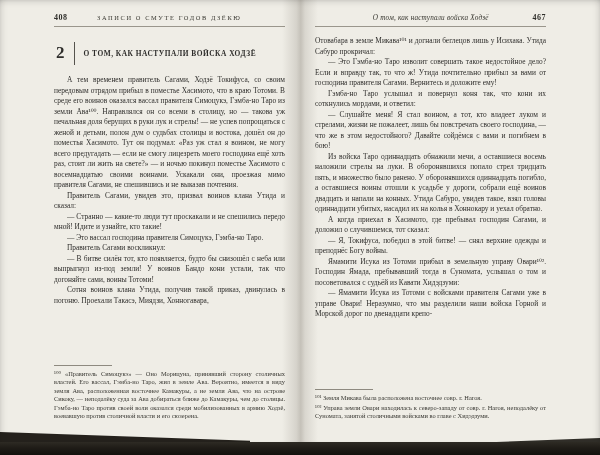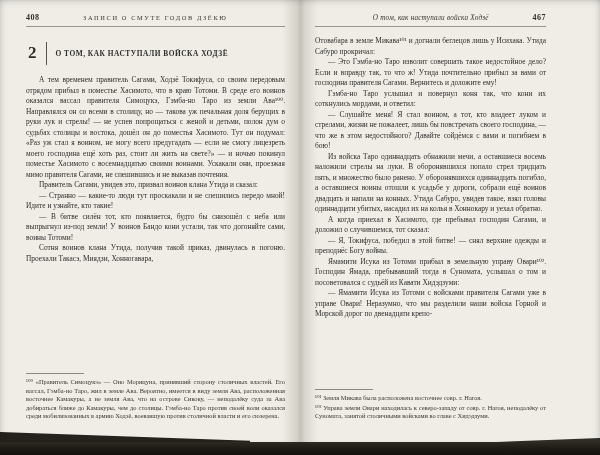--- a/index.html
+++ b/index.html
@@ -38,21 +38,21 @@
   }
 
   .page {
     width: 300px; height: 442px;
     display: flex;
     flex-direction: column;
     padding-top: 13px;
     padding-bottom: 20px;
     color: #2e2d2b;
   }
-  .page.left  { padding-left: 26px; padding-right: 15px; }
+  .page.left  { padding-left: 54px; padding-right: 15px; }
   .page.right { padding-left: 15px; padding-right: 54px; }
 
   .running { display: flex; align-items: baseline; height: 10px; }
   .pnum { font-weight: bold; font-size: 8px; letter-spacing: 0.5px; color: #2f2e2a; }
   .rtitle { flex: 1; text-align: center; white-space: nowrap; overflow: hidden; }
   .caps { font-size: 6.4px; letter-spacing: 1.6px; color: #37362f; }
   .ital { font-style: italic; font-size: 7.2px; letter-spacing: 0.2px; color: #37362f; }
   .spacer { width: 14px; display: inline-block; }
   .hrule { height: 1px; background: #9a968c; margin-top: 3px; flex: 0 0 auto; }
 
@@ -115,20 +115,22 @@
 
       <div class="chapter">
         <span class="chnum">2</span>
         <span class="chtitle">О ТОМ, КАК НАСТУПАЛИ ВОЙСКА ХОДЗЁ</span>
       </div>
 
       <div class="bodytext">
         <p>А тем временем правитель Сагами, Ходзё Токифуса, со своим передовым отрядом прибыл в поместье Хасимото, что в краю Тотоми. В среде его воинов оказался вассал правителя Симоцукэ, Гэмба-но Таро из земли Ава¹⁰⁰. Направлялся он со всеми в столицу, но — такова уж печальная доля берущих в руки лук и стрелы! — не успев попрощаться с женой и детьми, полон дум о судьбах столицы и востока, дошёл он до поместья Хасимото. Тут он подумал: «Раз уж стал я воином, не могу всего предугадать — если не смогу лицезреть моего господина ещё хоть раз, стоит ли жить на свете?» — и ночью покинул поместье Хасимото с восемнадцатью своими воинами. Ускакали они, проезжая мимо правителя Сагами, не спешившись и не выказав почтения.</p>
         <p>Правитель Сагами, увидев это, призвал воинов клана Утида и сказал:</p>
         <p>— Странно — какие-то люди тут проскакали и не спешились передо мной! Идите и узнайте, кто такие!</p>
+        <p>— Это вассал господина правителя Симоцукэ, Гэмба-но Таро.</p>
+        <p>Правитель Сагами воскликнул:</p>
         <p>— В битве силён тот, кто появляется, будто бы снизошёл с неба или выпрыгнул из-под земли! У воинов Бандо кони устали, так что догоняйте сами, воины Тотоми!</p>
         <p>Сотня воинов клана Утида, получив такой приказ, двинулась в погоню. Проехали Такасэ, Миядзи, Хонногавара,</p>
       </div>
 
       <div class="footnotes">
         <div class="fnrule"></div>
         <p>¹⁰⁰ «Правитель Симоцукэ» — Оно Морицуна, принявший сторону столичных властей. Его вассал, Гэмба-но Таро, жил в земле Ава. Вероятно, имеется в виду земля Ава, расположенная восточнее Камакуры, а не земля Ава, что на острове Сикоку, — неподалёку суда за Ава добираться ближе до Камакуры, чем до столицы. Гэмба-но Таро против своей воли оказался среди мобилизованных в армию Ходзё, воевавшую против столичной власти и его сюзерена.</p>
       </div>
     </div>
 

